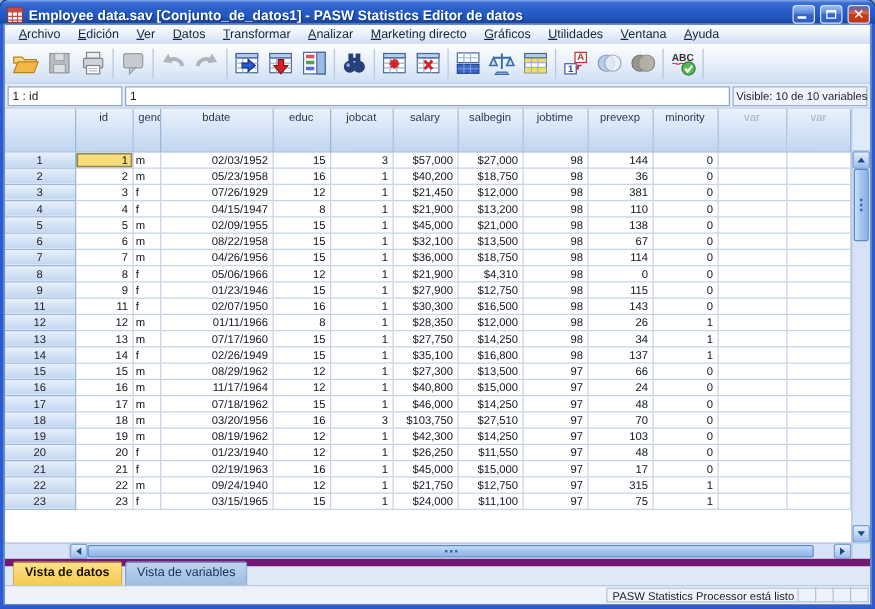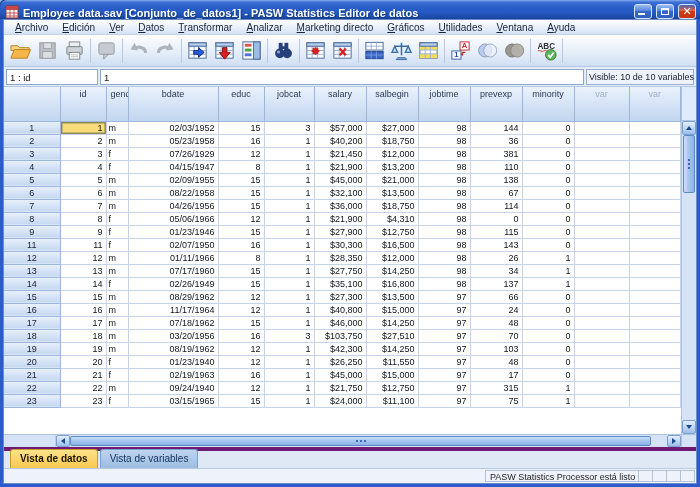--- a/index.html
+++ b/index.html
@@ -60,21 +60,21 @@
   .vthumb{height:58px;margin:0 1px;border:1px solid #5a8ac8;border-radius:2px;background:linear-gradient(90deg,#cde0f8,#a8c8f0 40%,#8cb2e8);display:flex;align-items:center;justify-content:center;}
   .vgrip{width:2px;height:2px;background:#3a6ab0;box-shadow:0 4px #3a6ab0,0 8px #3a6ab0;margin-top:-8px;}
   .vtrack{flex:1;}
   .hscrollbar{height:13px;display:flex;background:#d6e3f6;border-top:1px solid #b0c4e0;}
   .htrack-left{width:52px;border-right:1px solid #c0d0e8;}
   .hthumb{flex:1;margin:1px 0;border:1px solid #5a8ac8;border-radius:2px;background:linear-gradient(180deg,#cde0f8,#a8c8f0 40%,#8cb2e8);display:flex;align-items:center;justify-content:center;}
   .hgrip{width:2px;height:2px;background:#3a6ab0;box-shadow:4px 0 #3a6ab0,8px 0 #3a6ab0;margin-left:-8px;}
   .htrack{width:16px;}
   .hcorner{width:15px;background:#d6e3f6;border-left:1px solid #b0c4e0;}
   
-  .tabsbar{height:21px;display:flex;align-items:flex-end;background:#dfe9f6;border-top:4px solid #701a75;padding-left:6px;gap:2px;text-align:right;}
+  .tabsbar{height:21px;display:flex;align-items:flex-end;background:#dfe9f6;border-top:6px solid #701a75;padding-left:6px;gap:2px;text-align:right;}
   .tab{font-size:10px;padding:3px 9px 3px;border-radius:3px 3px 0 0;line-height:12px;}
   .tab.active{background:linear-gradient(180deg,#fde28a,#f7c94e);border:1px solid #c79b2e;border-bottom:none;font-weight:bold;color:#1a1200;}
   .tab.inactive{background:linear-gradient(180deg,#bdd4ee,#9dbde2);border:1px solid #7aa0cc;border-bottom:none;color:#1a3560;}
   
   .statusbar{height:15px;display:flex;align-items:stretch;background:#eef3fb;border-top:1px solid #b8c8de;padding:1px 1px;}
   .status-spacer{flex:1;}
   .status-message{width:154px;border:1px solid #b4c4d8;font-size:9px;color:#222;padding:0 4px;line-height:12px;white-space:nowrap;overflow:hidden;}
   .status-pane{width:14px;border:1px solid #b4c4d8;border-left:none;}
 </style>
 </head>

